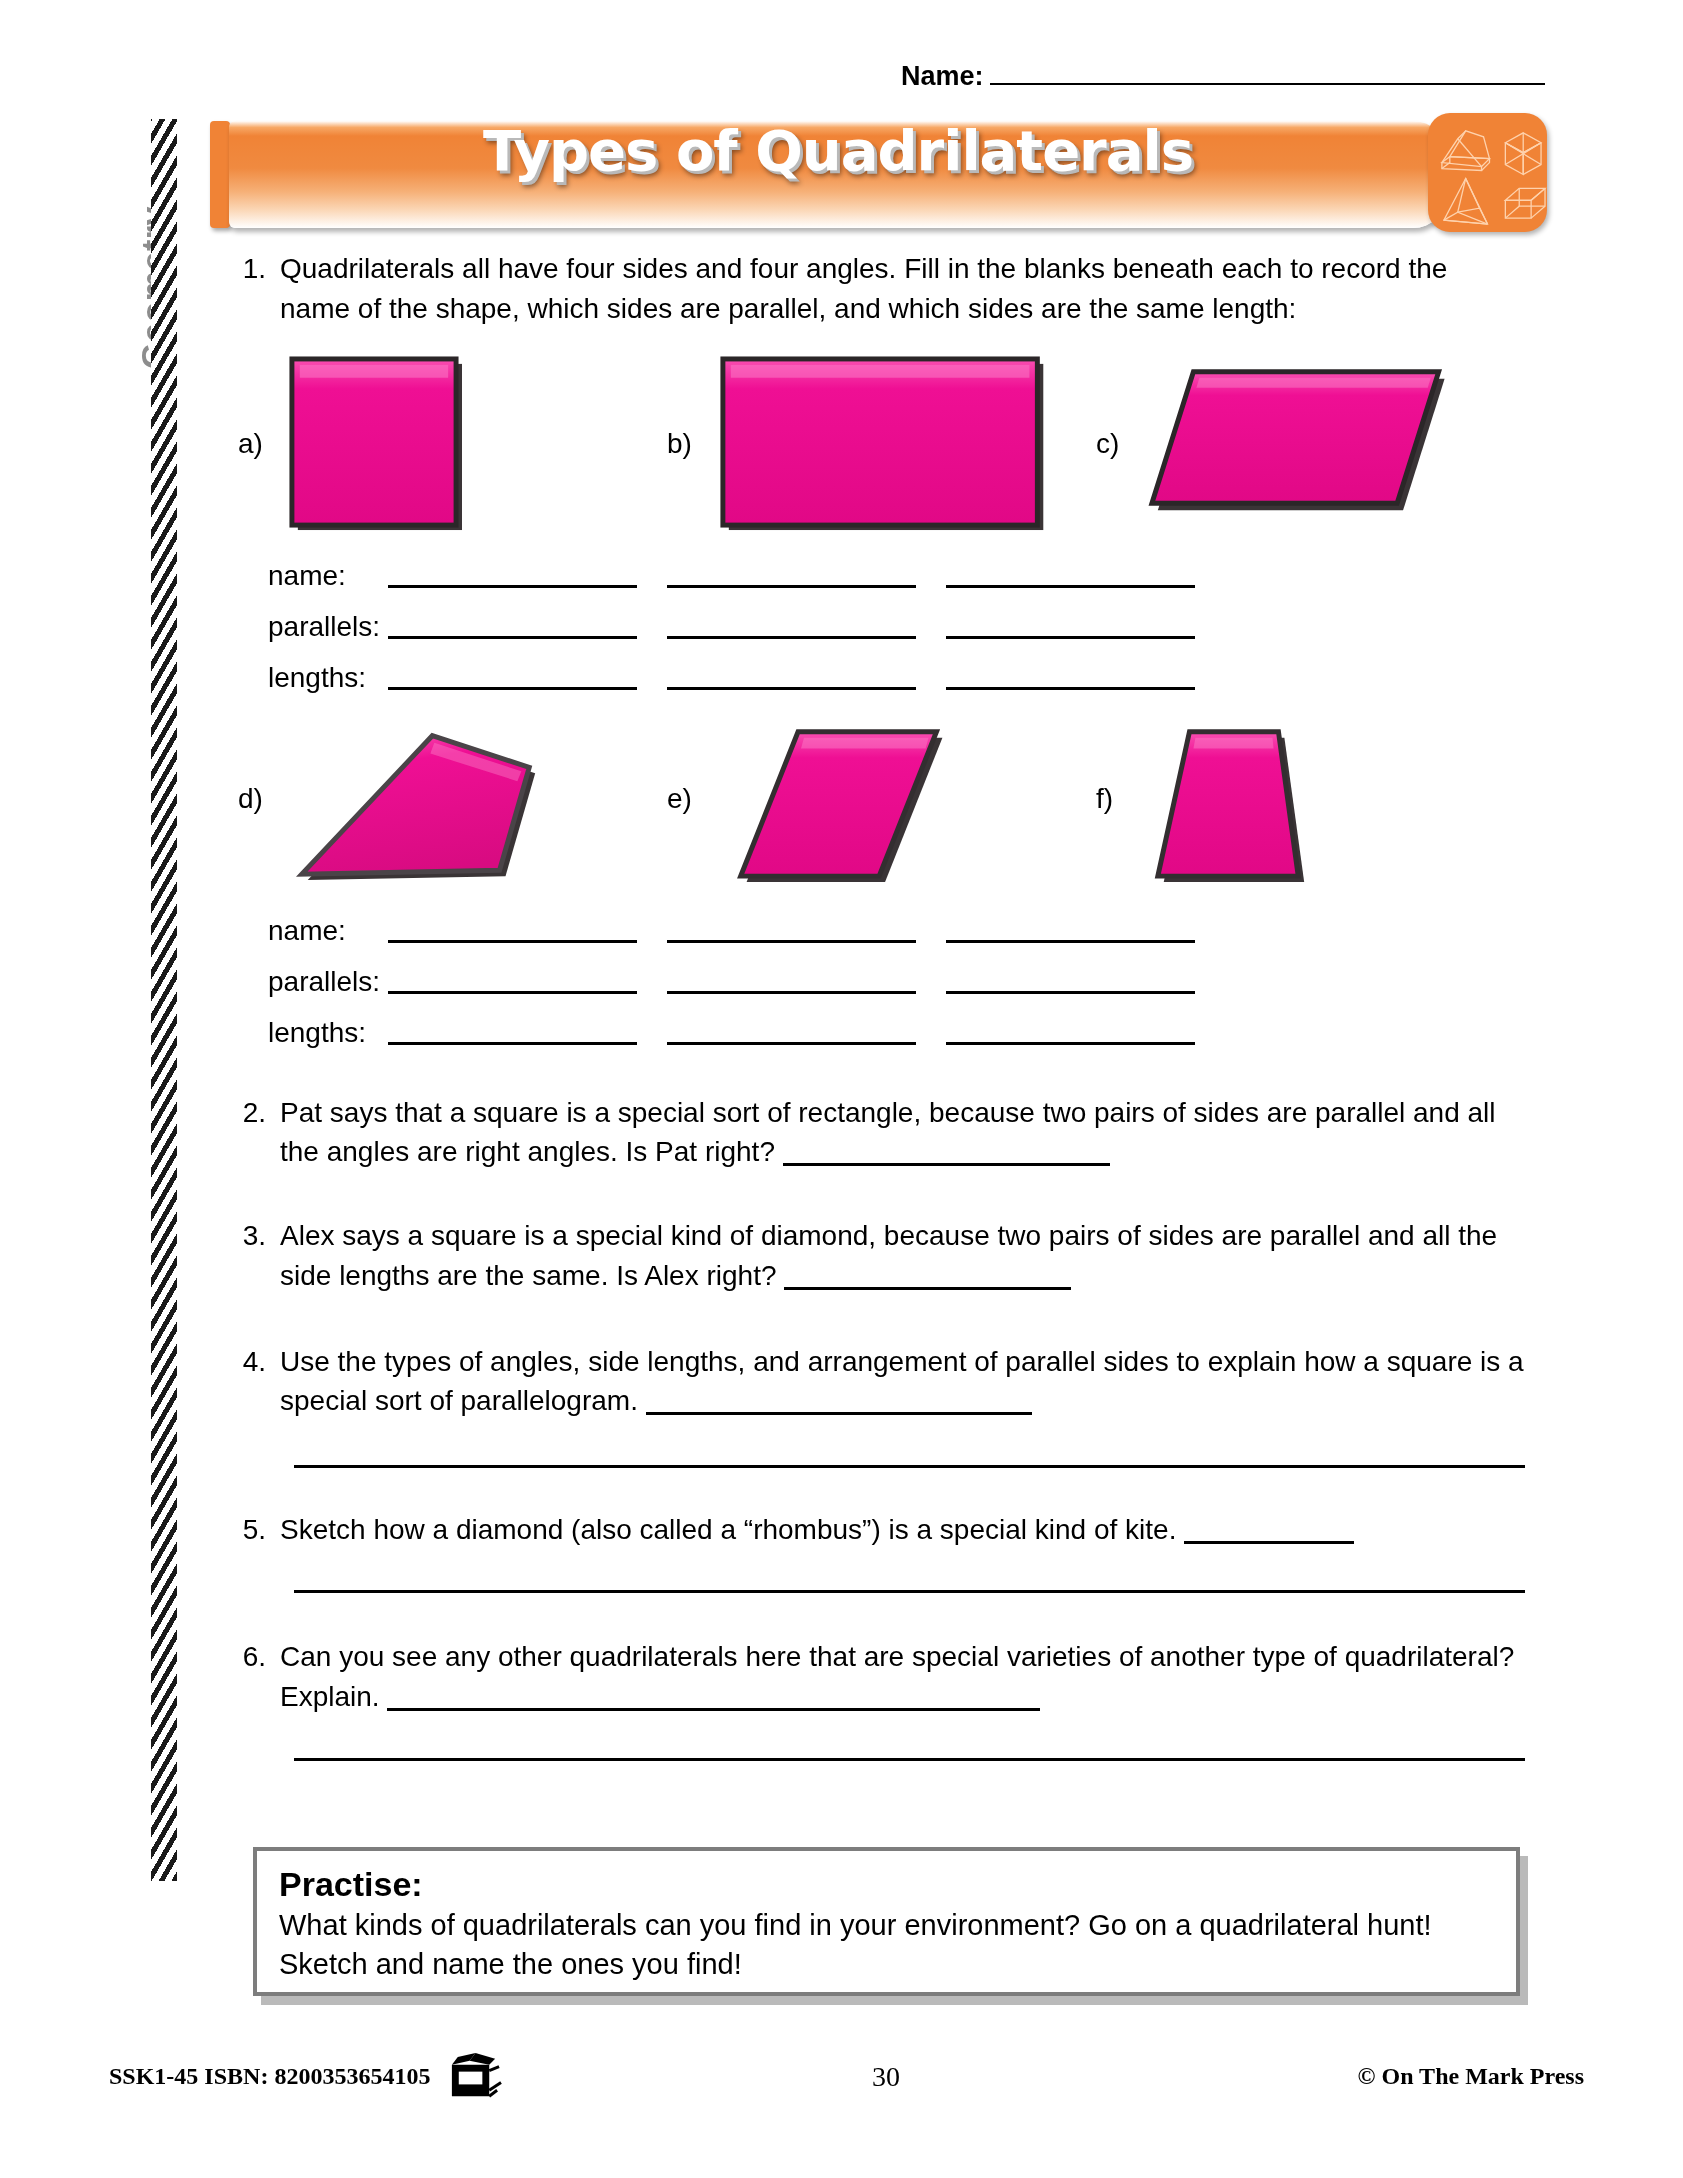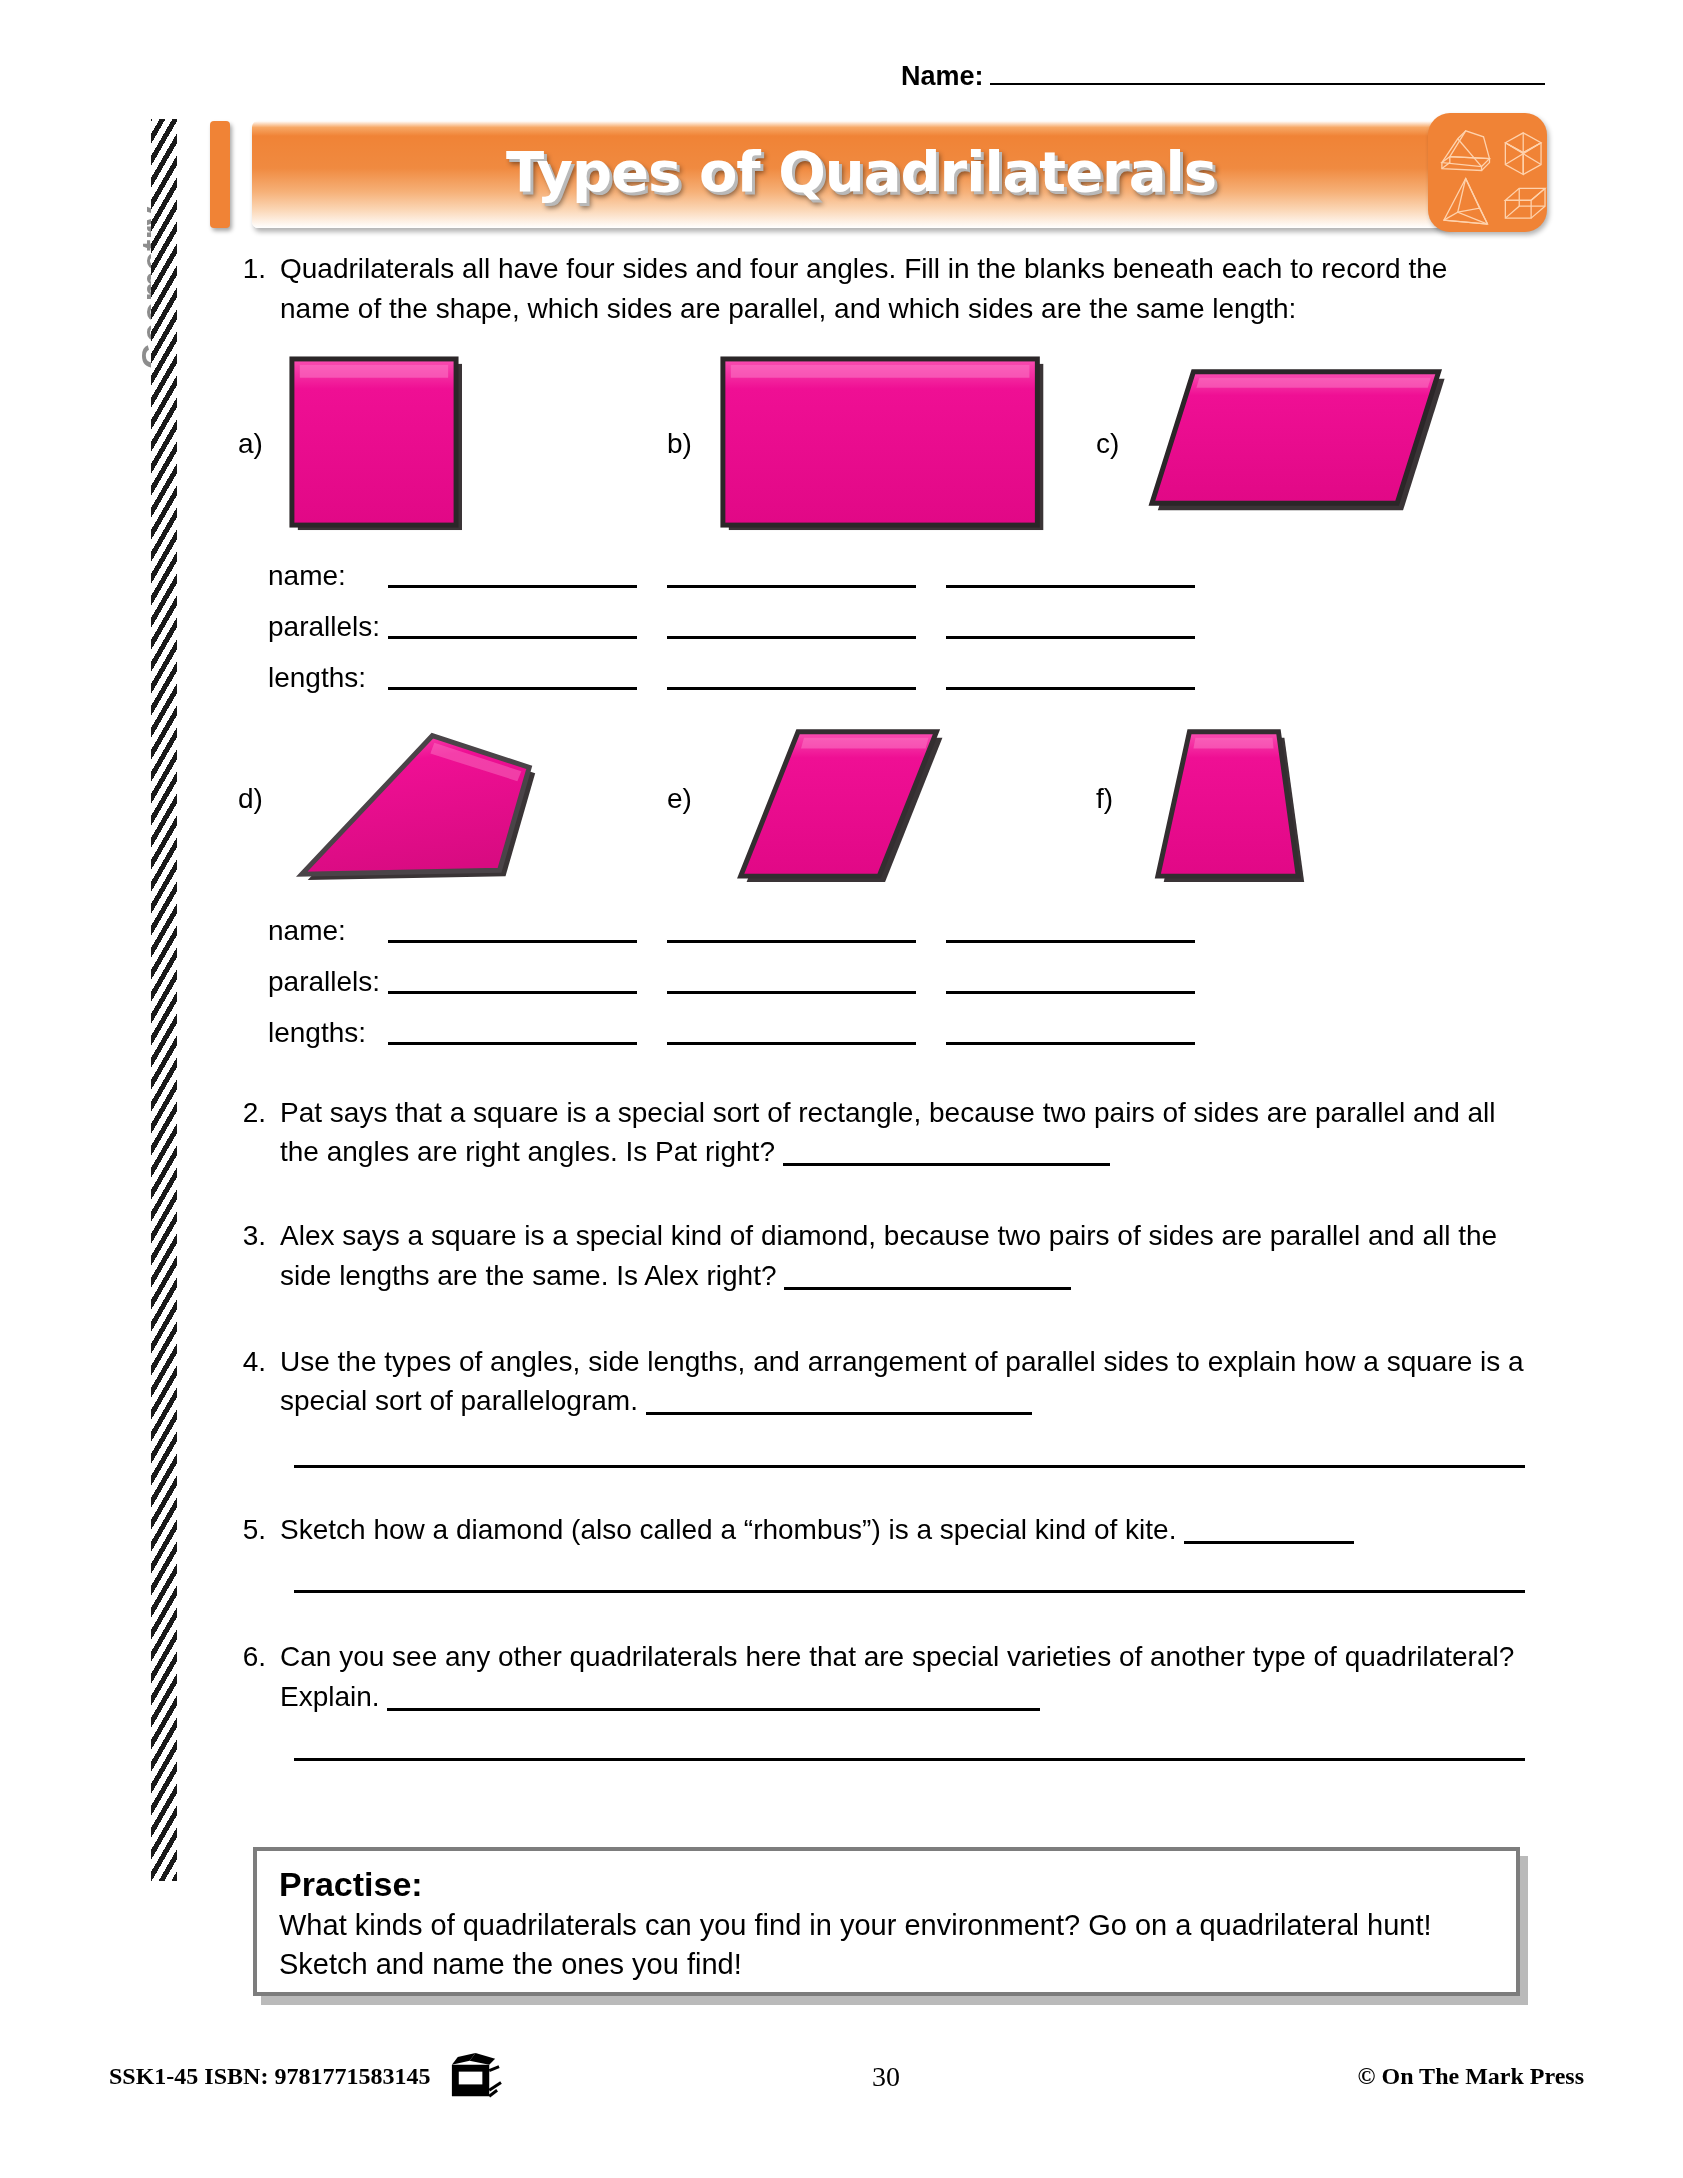--- a/index.html
+++ b/index.html
@@ -79,35 +79,34 @@
   .banner-leftbar {
     position: absolute;
     left: 0; top: 0;
     width: 20px; height: 100%;
     background: #f08336;
     border-radius: 4px;
     box-shadow: 2px 3px 4px rgba(0,0,0,0.35);
   }
   .banner-body {
     position: absolute;
-    left: 42px; top: 0;
+    left: 19px; top: 0;
     width: 1218px;
     height: 100%;
     border-radius: 6px 34px 34px 6px;
     background: linear-gradient(to bottom,
       #ffffff 0%,
       #f7a866 6%,
       #f08336 14%,
       #f08a40 44%,
       #f6b077 66%,
       #fbd9ba 84%,
       #ffffff 100%);
     box-shadow: 2px 4px 5px rgba(0,0,0,0.3);
     display: flex;
-    align-items: center;
     justify-content: center;
   }
   .banner-title {
     font-size: 56px;
     font-weight: 700;
     color: #ffffff;
     letter-spacing: -1px;
     text-shadow:
        3px 3px 0 #b9b9b9,
        4px 5px 5px rgba(0,0,0,0.45);
@@ -532,21 +531,21 @@
 
 <div class="practise-wrap">
   <div class="practise-box">
     <div class="practise-title">Practise:</div>
     <div class="practise-text">What kinds of quadrilaterals can you find in your environment? Go on a quadrilateral hunt! Sketch and name the ones you find!</div>
   </div>
 </div>
 
 <div class="footer">
   <div class="footer-left">
-    <span>SSK1-45  ISBN: 9781771583145</span>
+    <span>SSK1-45  ISBN: 8200353654105</span>
     <span class="footer-logo">
       <svg viewBox="0 0 58 52" xmlns="http://www.w3.org/2000/svg">
         <path d="M6 14 L44 14 L44 46 L6 46 Z" fill="#000"></path>
         <rect x="13" y="21" width="24" height="13" fill="#fff"></rect>
         <path d="M6 14 L12 6 L30 2 L24 10 Z" fill="#000"></path>
         <path d="M24 10 L30 2 L50 8 L44 14 Z" fill="#000"></path>
         <path d="M44 20 L54 16" stroke="#000" stroke-width="3" fill="none"></path>
         <path d="M44 40 L56 32" stroke="#000" stroke-width="3" fill="none"></path>
         <path d="M44 46 L52 40" stroke="#000" stroke-width="3" fill="none"></path>
       </svg>

